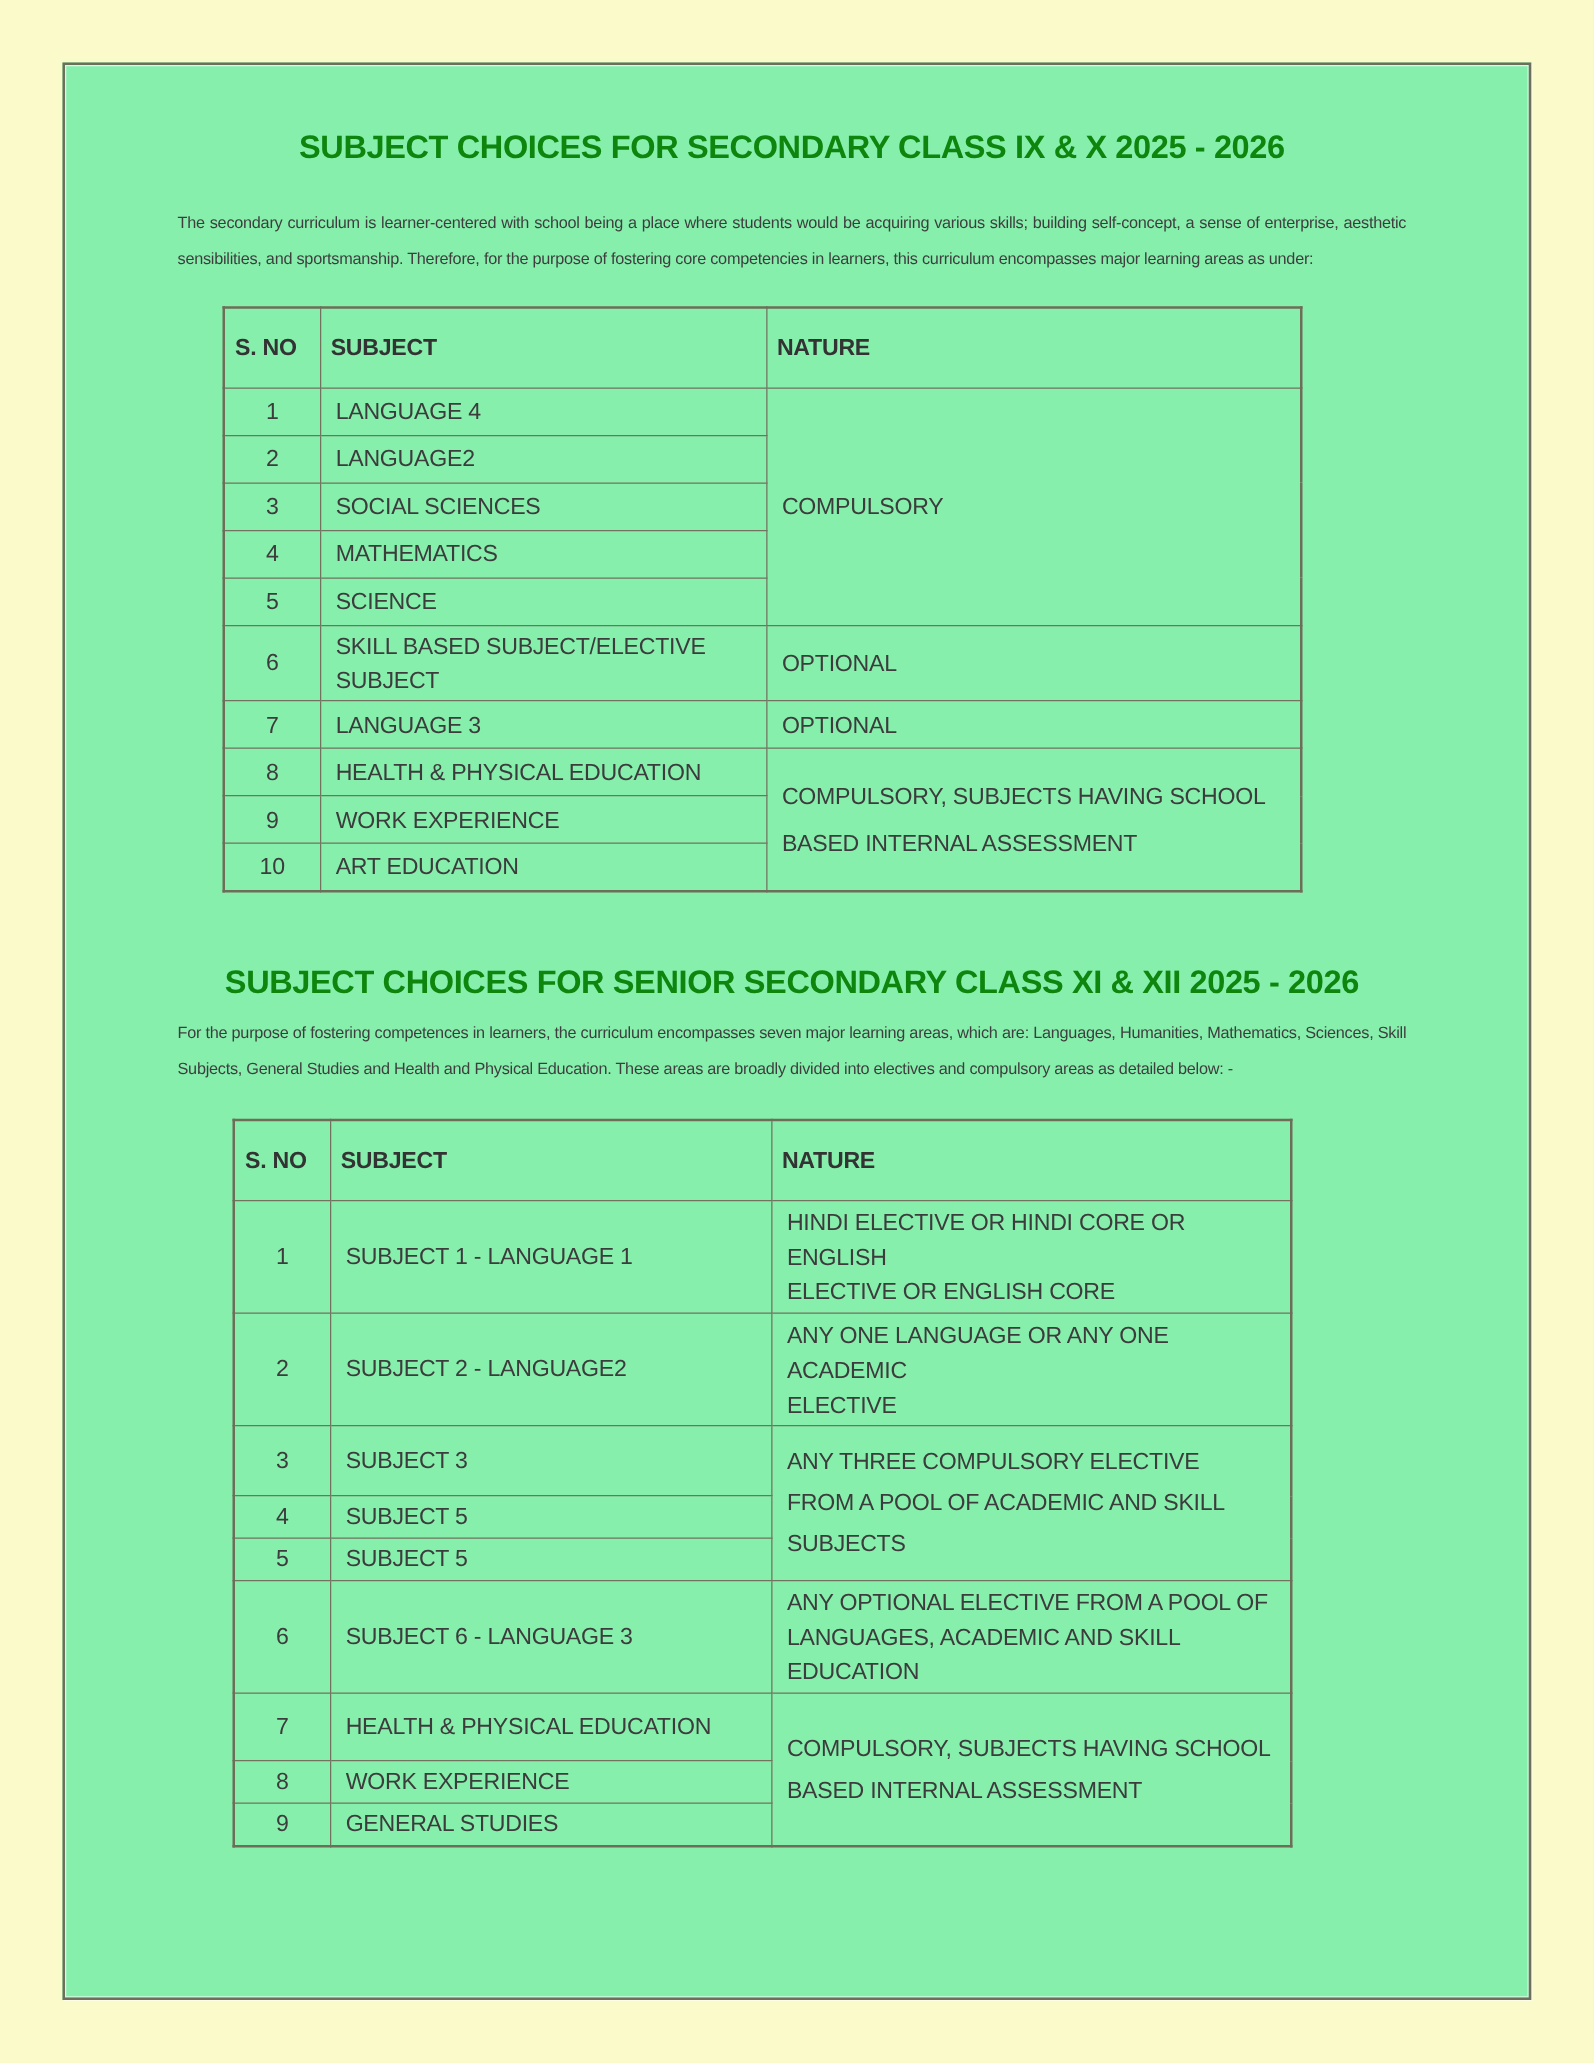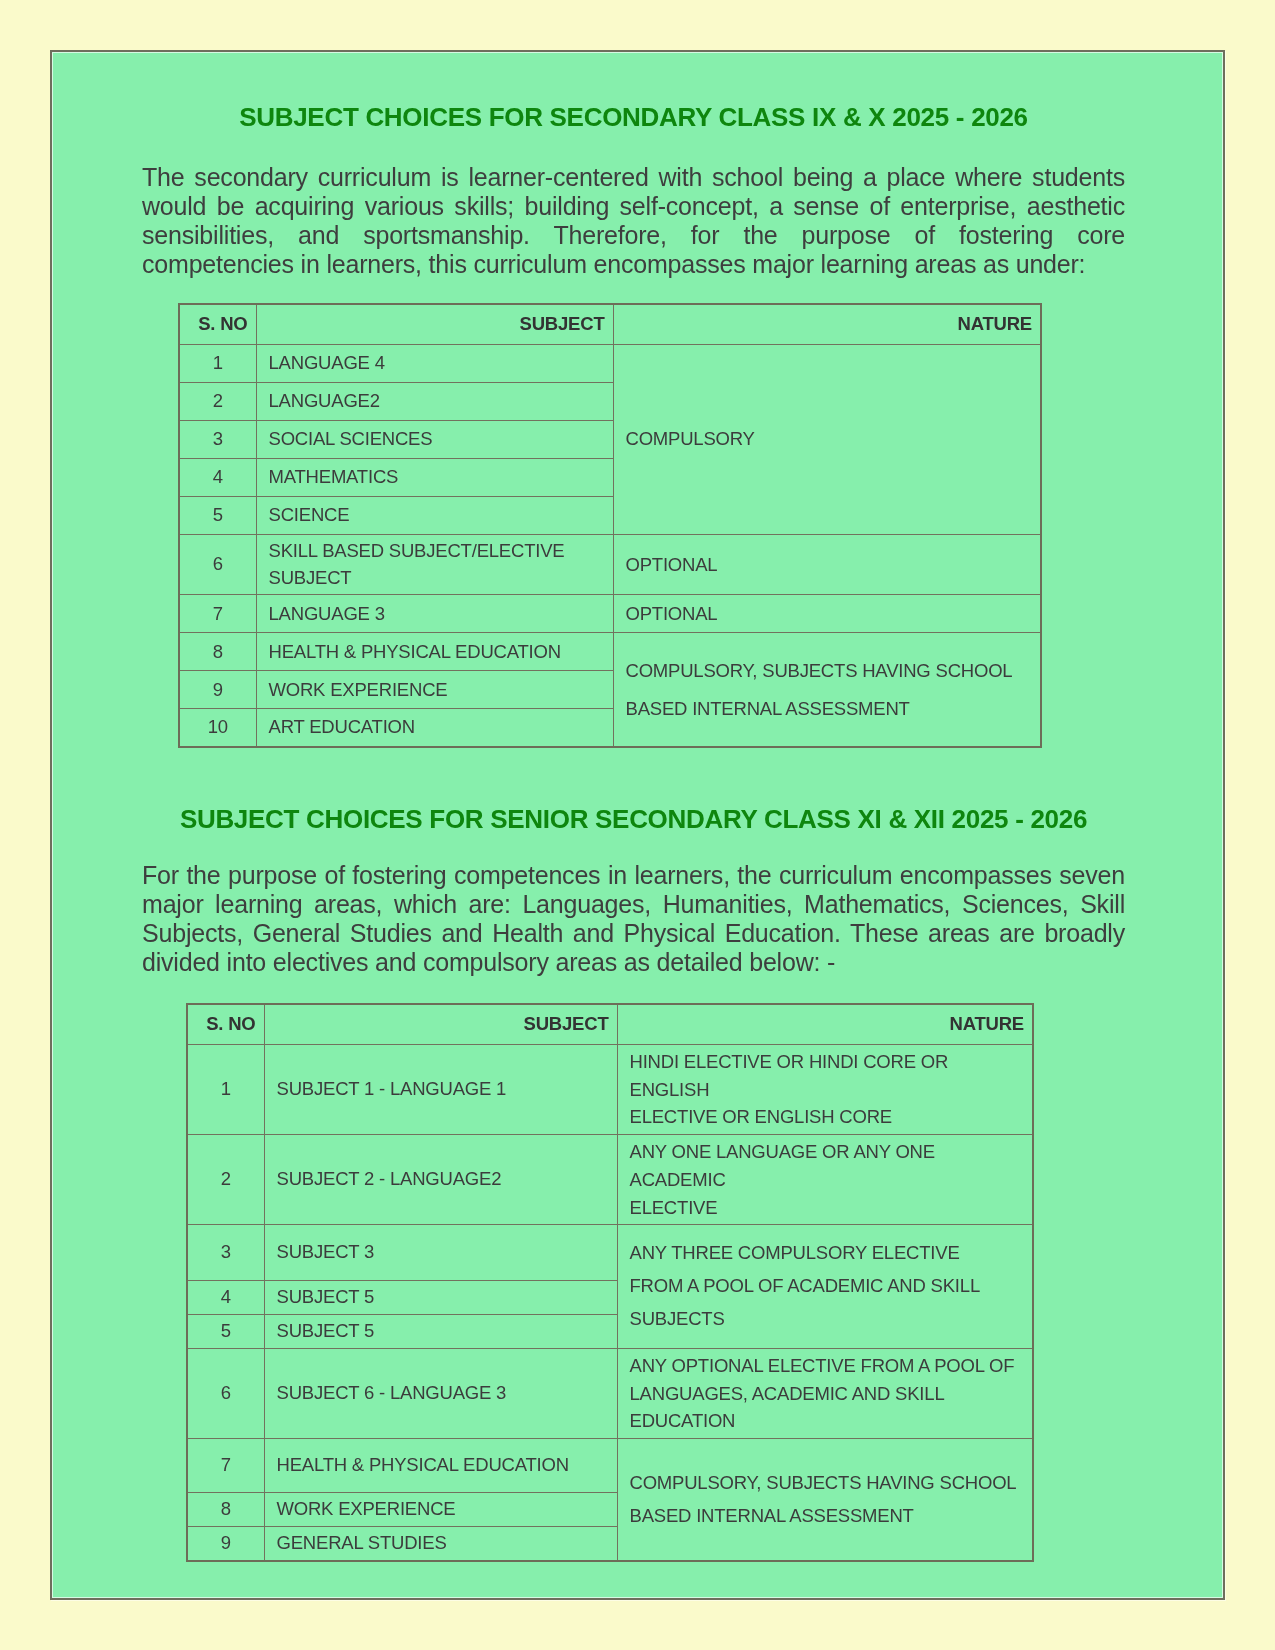--- a/index.html
+++ b/index.html
@@ -24,24 +24,24 @@
   .doc-title {
     text-align: center;
     color: #0e860e;
     font-size: 26px;
     font-weight: bold;
     letter-spacing: -0.3px;
     margin-bottom: 30px;
   }
   .doc-title.second {
     margin-top: 56px;
-    margin-bottom: 26px;
+    margin-bottom: 10px;
   }
   .body-para {
-    font-size: 25px;
+    font-size: 13px;
     line-height: 29px;
     text-align: justify;
     color: #3e3e3e;
     letter-spacing: -0.2px;
     margin-bottom: 24px;
   }
   table.subject-table {
     border-collapse: collapse;
     border: 2px solid #6d6d58;
     table-layout: fixed;
@@ -50,23 +50,23 @@
   }
   table.t1 { width: 862px; margin-left: 36px; }
   table.t2 { width: 846px; margin-left: 44px; margin-top: 26px; }
   .subject-table th, .subject-table td {
     border: 1px solid #72725e;
     vertical-align: middle;
     line-height: 1.45;
   }
   .subject-table th {
     font-weight: bold;
-    text-align: right;
+    text-align: left;
     color: #333333;
-    padding: 6px 8px;
+    padding: 18px 8px;
     height: 36px;
     letter-spacing: -0.2px;
   }
   .subject-table td {
     padding: 3px 12px;
     white-space: pre-line;
     letter-spacing: -0.2px;
   }
   td.sno { text-align: center; padding: 3px 4px; }
   td.nature { line-height: 1.5; margin-top: 21px; }

